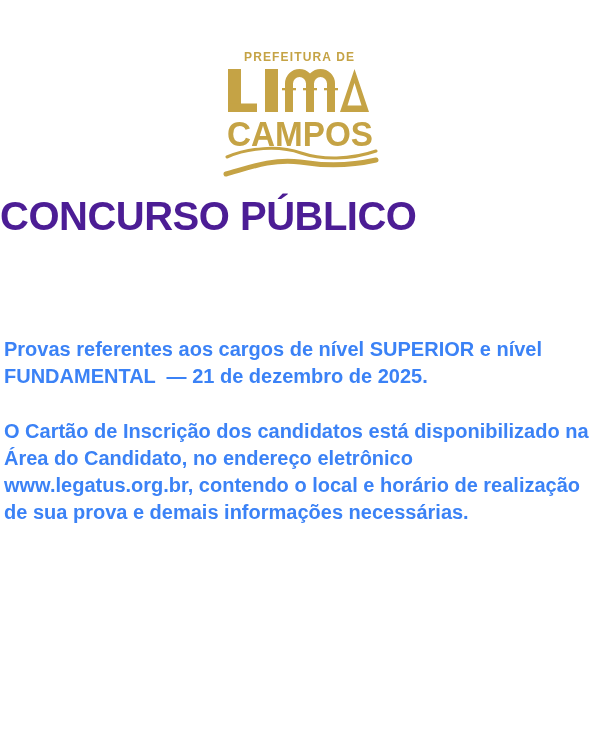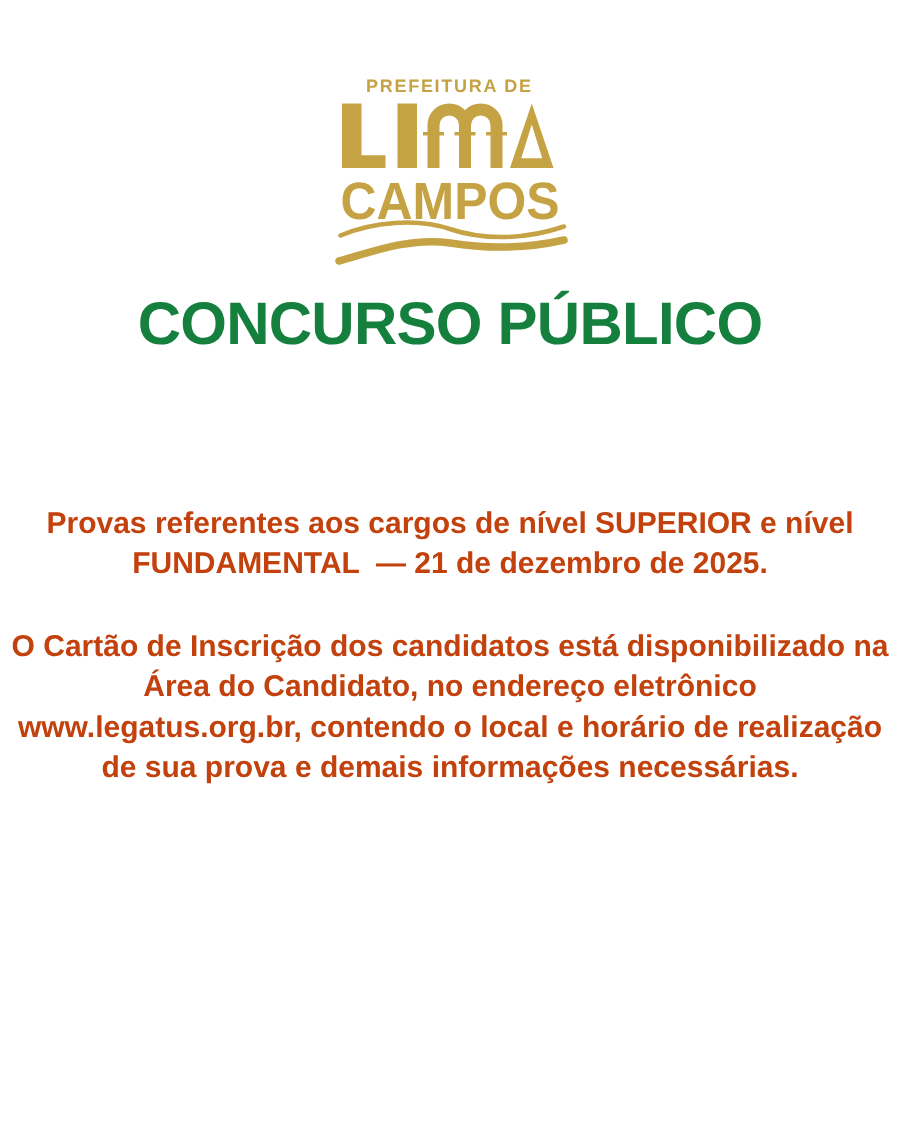--- a/index.html
+++ b/index.html
@@ -10,21 +10,21 @@
   .page {
     position: relative;
     width: 600px;
     height: 750px;
     margin: 0 auto;
     box-sizing: border-box;
     padding-top: 44px;
     background: #ffffff;
     font-family: "Liberation Sans", "DejaVu Sans", sans-serif;
     color: #1c1c1c;
-    text-align: center;
+    text-align: left;
     overflow: hidden;
   }
   .logo {
     position: relative;
   }
   .logo svg {
     display: block;
     margin: 0 auto;
   }
   .logo-small-text {
@@ -47,30 +47,30 @@
     width: 1px; height: 1px;
     overflow: hidden;
     clip: rect(0 0 0 0);
     white-space: nowrap;
   }
   .heading {
     margin: 8px 0 0 0;
     font-size: 40px;
     line-height: 48px;
     font-weight: bold;
-    color: #15803d;
+    color: #4c1d95;
     letter-spacing: -0.5px;
   }
   .body-copy {
     margin-top: 96px;
     padding: 0 4px;
     font-size: 20px;
     line-height: 27px;
     font-weight: bold;
-    color: #c2410c;
+    color: #3b82f6;
   }
   .para {
     margin: 0 0 28px 0;
     white-space: pre-wrap;
   }
   .closing {
     margin: 26px 0 0 0;
   }
 </style>
 </head>

